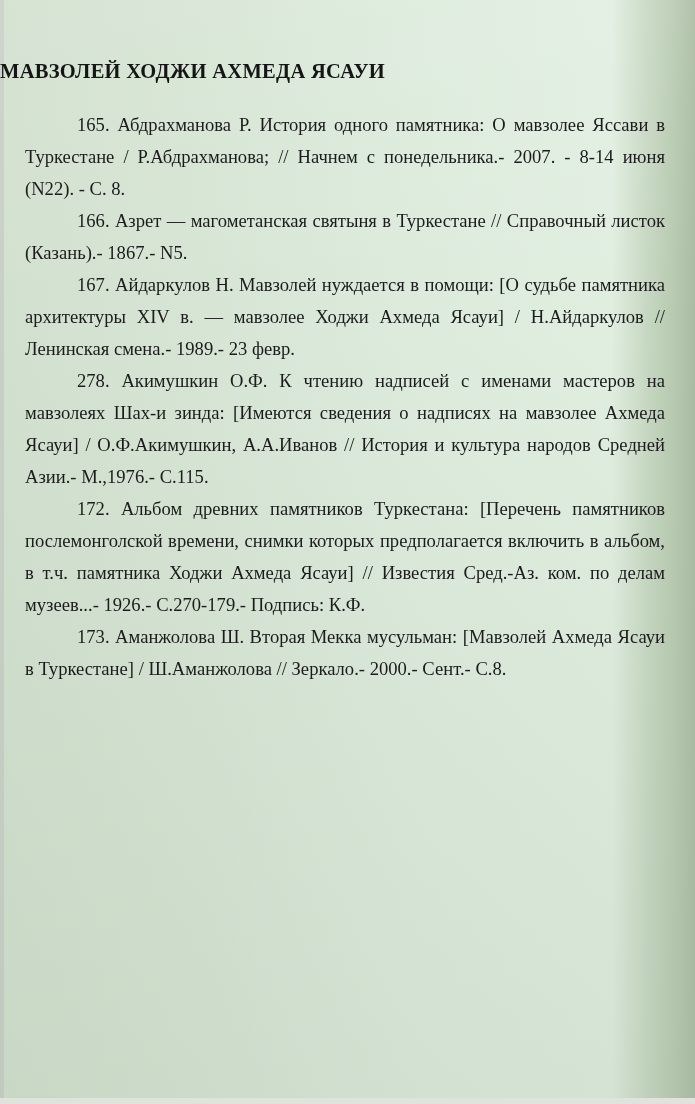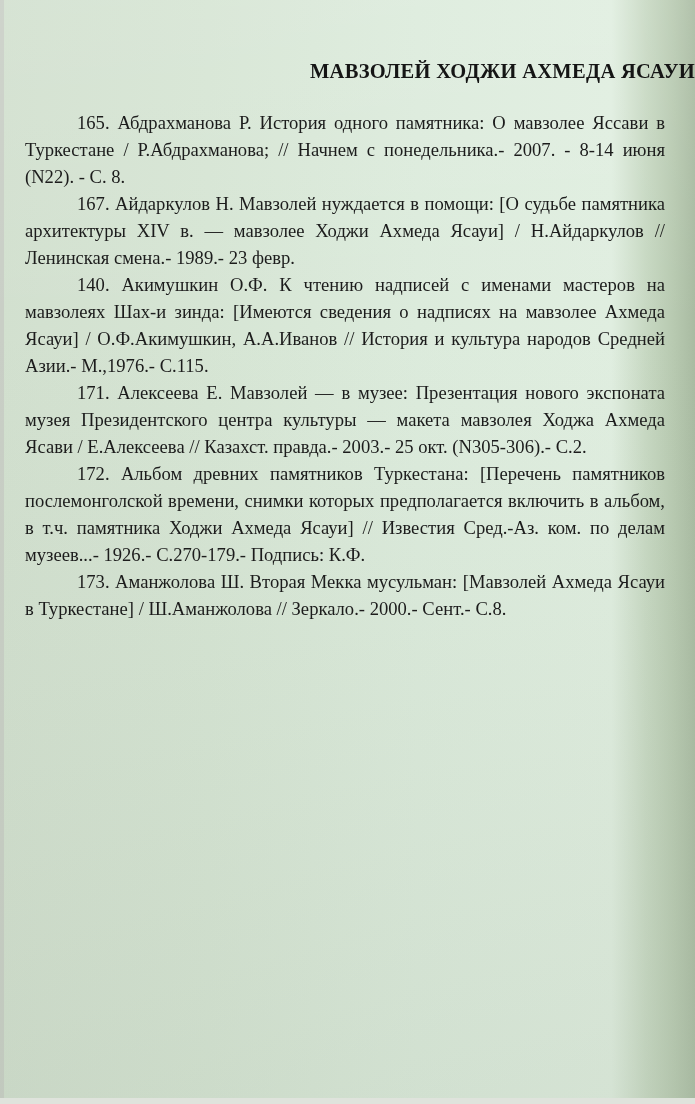--- a/index.html
+++ b/index.html
@@ -12,44 +12,44 @@
   }
   .page-shade {
     position: absolute; inset: 0;
     background: linear-gradient(180deg, rgba(255,255,255,0.10) 0%, rgba(255,255,255,0) 30%, rgba(160,175,155,0.18) 100%);
     pointer-events: none;
   }
   .left-edge { position:absolute; left:0; top:0; bottom:0; width:4px; background:#c9cfc6; }
   .bottom-edge { position:absolute; left:0; right:0; bottom:0; height:6px; background:#dfe3dc; }
   .title {
     position: absolute; top: 60px; left: 0; width: 695px;
-    text-align: right; font-weight: bold; font-size: 20.5px; letter-spacing: 0.3px;
+    text-align: left; font-weight: bold; font-size: 20.5px; letter-spacing: 0.3px;
     color: #151515;
   }
   .entries {
     position: absolute; top: 109px; left: 25px; width: 640px;
-    font-size: 18.6px; line-height: 27px;
+    font-size: 18.6px; line-height: 32px;
   }
   .entry { text-align: justify; text-indent: 52px; margin: 0; }
   .page-number {
     position: absolute; top: 1095px; left: 0; width: 695px; text-align: center;
     font-size: 20px; color: #151515;
   }
 </style>
 </head>
 <body>
 
 <div class="left-edge"></div>
 <div class="page-shade"></div>
 
 <div class="title">МАВЗОЛЕЙ ХОДЖИ АХМЕДА ЯСАУИ</div>
 
 <div class="entries">
   <p class="entry">165. Абдрахманова Р.  История одного памятника: О мавзолее Яссави в Туркестане / Р.Абдрахманова; // Начнем с понедельника.- 2007. - 8-14 июня (N22). - С. 8.</p>
+  <p class="entry">166. Азрет — магометанская святыня в Туркестане // Справочный листок (Казань).- 1867.- N5.</p>
   <p class="entry">167. Айдаркулов Н.  Мавзолей нуждается в помощи: [О судьбе памятника архитектуры XIV в. — мавзолее Ходжи Ахмеда Ясауи] / Н.Айдаркулов // Ленинская смена.- 1989.- 23 февр.</p>
-  <p class="entry">140. Акимушкин О.Ф.  К чтению надписей с именами мастеров на мавзолеях Шах-и зинда: [Имеются сведения о надписях на мавзолее Ахмеда Ясауи] / О.Ф.Акимушкин, А.А.Иванов // История и культура народов Средней Азии.- М.,1976.- С.115.</p>
-  <p class="entry">171. Алексеева Е.  Мавзолей — в музее: Презентация нового экспоната музея Президентского центра культуры — макета  мавзолея Ходжа Ахмеда Ясави / Е.Алексеева // Казахст. правда.- 2003.- 25 окт. (N305-306).- С.2.</p>
+  <p class="entry">278. Акимушкин О.Ф.  К чтению надписей с именами мастеров на мавзолеях Шах-и зинда: [Имеются сведения о надписях на мавзолее Ахмеда Ясауи] / О.Ф.Акимушкин, А.А.Иванов // История и культура народов Средней Азии.- М.,1976.- С.115.</p>
   <p class="entry">172. Альбом древних памятников Туркестана: [Перечень памятников послемонголской времени, снимки которых предполагается включить в альбом, в т.ч. памятника Ходжи Ахмеда Ясауи] // Известия Сред.-Аз. ком. по делам музеев...- 1926.- С.270-179.- Подпись: К.Ф.</p>
   <p class="entry">173. Аманжолова Ш.  Вторая Мекка мусульман: [Мавзолей Ахмеда Ясауи в Туркестане] / Ш.Аманжолова // Зеркало.- 2000.- Сент.- С.8.</p>
 </div>
 
 <div class="page-number">126</div>
 <div class="bottom-edge"></div>
 
 </body></html>

